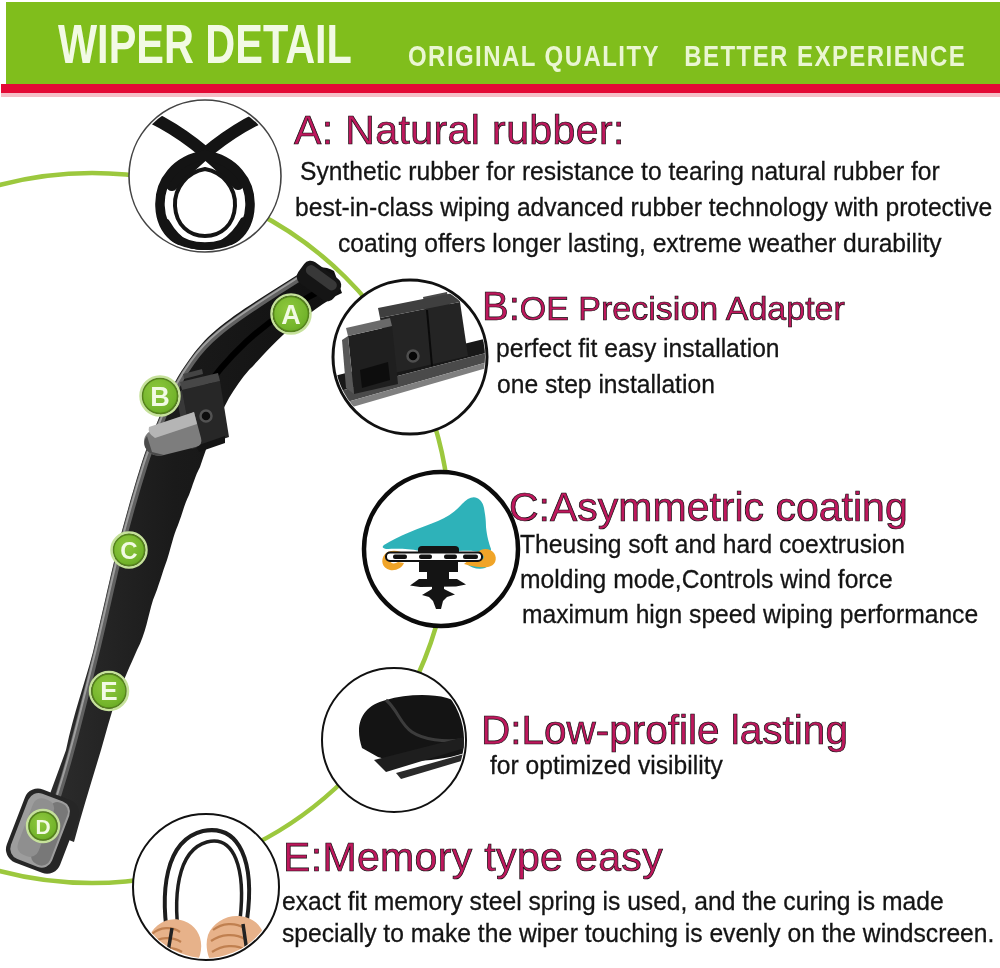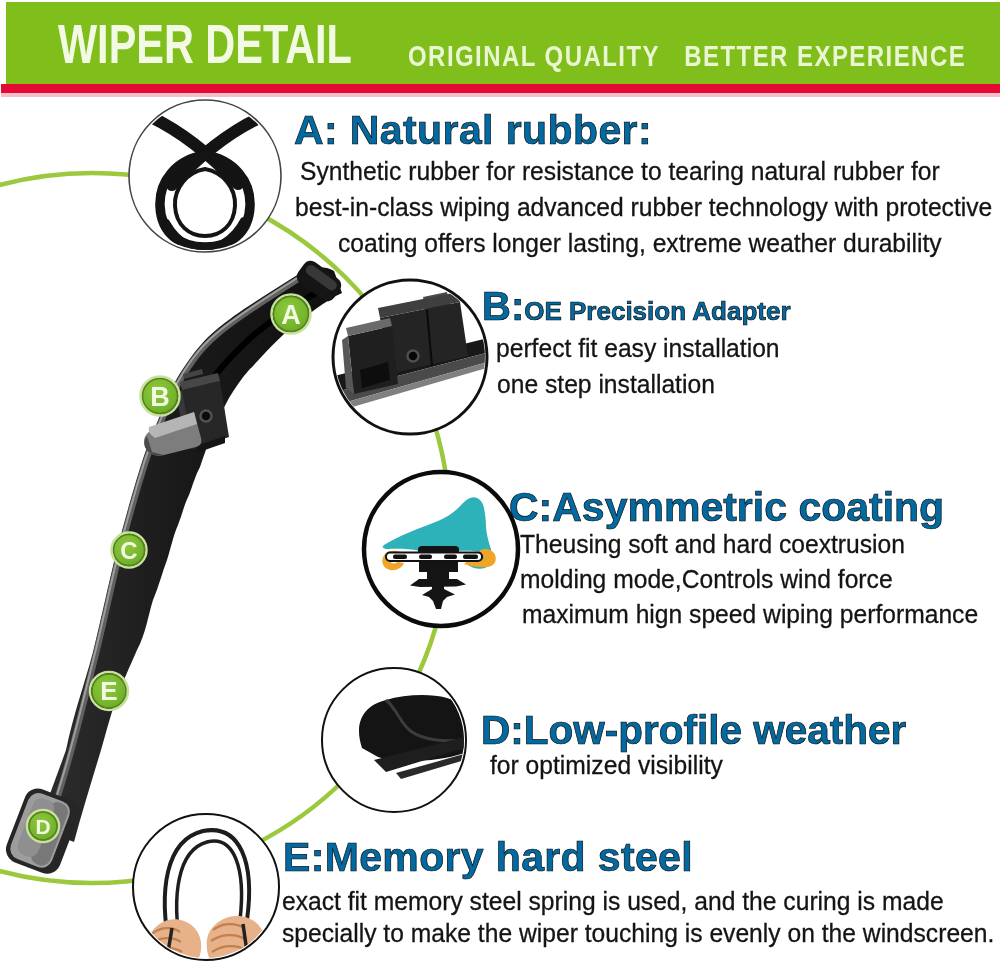--- a/index.html
+++ b/index.html
@@ -6,21 +6,21 @@
   body{width:1000px;height:968px;position:relative;background:#fff;
        font-family:"Liberation Sans", sans-serif;overflow:hidden;}
   .abs{position:absolute;}
   .banner{left:6px;top:2px;width:994px;height:82px;background:#80BE1C;}
   .wiper{left:58px;top:15.6px;font-size:56px;line-height:1;font-weight:bold;color:#F2FAE4;
          transform:scaleX(0.74);transform-origin:0 0;white-space:pre;}
   .slogan{left:408px;top:40.6px;font-size:30px;line-height:1;font-weight:bold;color:#EAF6D2;
           letter-spacing:1.8px;transform:scaleX(0.80);transform-origin:0 0;white-space:pre;}
   .redbar{left:1px;top:84px;width:999px;height:9px;background:#E30A35;}
   .redfade{left:1px;top:93px;width:999px;height:4px;background:#F5BFC7;}
-  .head{font-weight:bold;color:#0369a1;white-space:pre;line-height:1;font-size:41px;-webkit-text-stroke:0.7px #0d0d0d;}
+  .head{font-weight:normal;color:#be185d;white-space:pre;line-height:1;font-size:41px;-webkit-text-stroke:0.7px #0d0d0d;}
   .body{color:#141414;white-space:pre;line-height:1;font-size:26.5px;-webkit-text-stroke:0.3px #141414;
         transform:scaleX(0.93);transform-origin:0 0;}
 </style>
 </head>
 <body>
 <div class="abs banner"></div>
 <div class="abs wiper">WIPER DETAIL</div>
 <div class="abs slogan">ORIGINAL QUALITY&nbsp;&nbsp; BETTER EXPERIENCE</div>
 <div class="abs redbar"></div>
 <div class="abs redfade"></div>
@@ -256,27 +256,27 @@
       <text x="43" y="833.5" font-size="21">D</text>
     </g>
   </g>
 </svg>
 
 <div class="abs head" style="left:294px;top:110.3px;letter-spacing:0.4px;">A: Natural rubber:</div>
 <div class="abs body" style="left:300px;top:157.6px;">Synthetic rubber for resistance to tearing natural rubber for</div>
 <div class="abs body" style="left:295px;top:193.6px;">best-in-class wiping advanced rubber technology with protective</div>
 <div class="abs body" style="left:338px;top:229.6px;">coating offers longer lasting, extreme weather durability</div>
 
-<div class="abs head" style="left:482px;top:286.1px;font-size:40px;">B:<span style="font-size:26px;">OE Precision Adapter</span></div>
+<div class="abs head" style="left:482px;top:286.1px;font-size:40px;">B:<span style="font-size:34px;">OE Precision Adapter</span></div>
 <div class="abs body" style="left:496px;top:334.6px;">perfect fit easy installation</div>
 <div class="abs body" style="left:497px;top:370.6px;">one step installation</div>
 
 <div class="abs head" style="left:509px;top:486.7px;">C:Asymmetric coating</div>
 <div class="abs body" style="left:520px;top:530.6px;">Theusing soft and hard coextrusion</div>
 <div class="abs body" style="left:520px;top:565.6px;">molding mode,Controls wind force</div>
 <div class="abs body" style="left:522px;top:600.6px;">maximum hign speed wiping performance</div>
 
-<div class="abs head" style="left:481px;top:709.7px;font-size:40.5px;">D:Low-profile weather</div>
+<div class="abs head" style="left:481px;top:709.7px;font-size:40.5px;">D:Low-profile lasting</div>
 <div class="abs body" style="left:490px;top:752px;">for optimized visibility</div>
 
-<div class="abs head" style="left:283px;top:836.8px;letter-spacing:0.35px;">E:Memory hard steel</div>
+<div class="abs head" style="left:283px;top:836.8px;letter-spacing:0.35px;">E:Memory type easy</div>
 <div class="abs body" style="left:282px;top:887.6px;">exact fit memory steel spring is used, and the curing is made</div>
 <div class="abs body" style="left:282px;top:919.6px;">specially to make the wiper touching is evenly on the windscreen.</div>
 
 </body></html>

